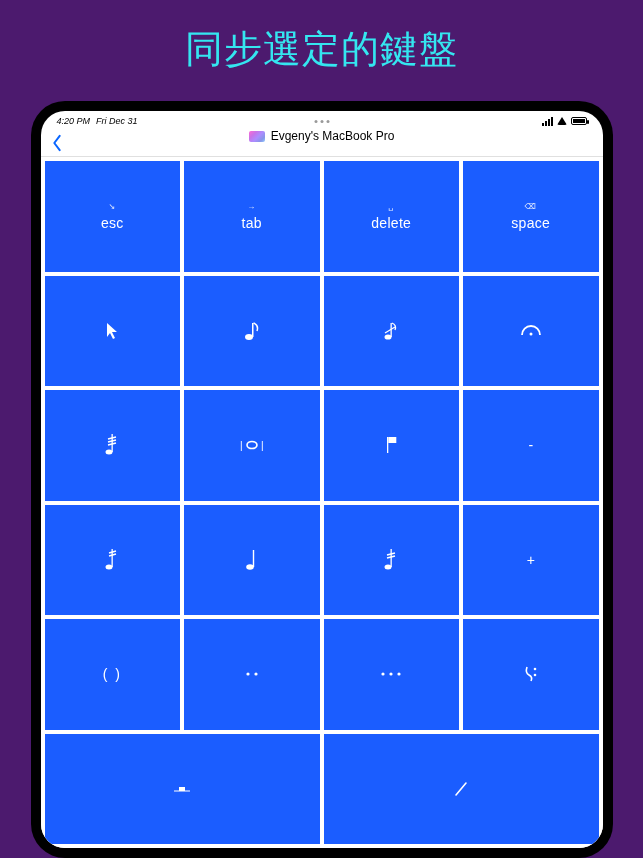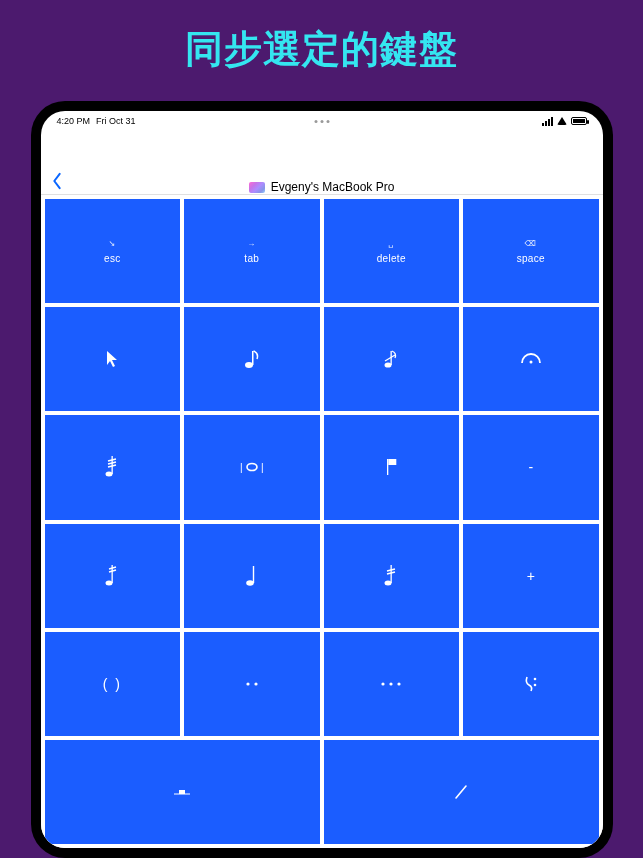--- a/index.html
+++ b/index.html
@@ -7,21 +7,21 @@
   body {
     background: #4C1A6E;
     font-family: -apple-system, "Helvetica Neue", Arial, sans-serif;
     display: flex;
     flex-direction: column;
     align-items: center;
   }
   .headline {
     color: #34E6F0;
     font-size: 38px;
-    font-weight: 700;
+    font-weight: 400;
     margin-top: 24px;
     letter-spacing: 1px;
   }
   .device {
     margin-top: 26px;
     width: 582px;
     height: 760px;
     background: #000;
     border-radius: 34px;
     padding: 10px;
@@ -39,43 +39,42 @@
   .statusbar {
     height: 18px;
     display: flex;
     align-items: center;
     justify-content: space-between;
     padding: 2px 16px 0 16px;
     font-size: 9px;
     color: #000;
     position: relative;
   }
-  .statusbar .left { display:flex; gap:6px; align-items:center; font-weight:500;}
+  .statusbar .left { display:flex; gap:6px; align-items:center; font-weight:500;font-style:italic;}
   .statusbar .center {
     position:absolute; left:50%; transform:translateX(-50%);
     display:flex; gap:3px;
   }
   .statusbar .center span{ width:3px; height:3px; background:#999; border-radius:50%; }
   .statusbar .right { display:flex; gap:4px; align-items:center; }
   .sig { display:flex; gap:1px; align-items:flex-end; }
   .sig b { width:2px; background:#000; display:inline-block; }
   .sig b:nth-child(1){height:3px} .sig b:nth-child(2){height:5px}
   .sig b:nth-child(3){height:7px} .sig b:nth-child(4){height:9px}
   .wifi { width:0;height:0; border-left:5px solid transparent; border-right:5px solid transparent; border-bottom:8px solid #000; border-radius:2px;}
   .batt { width:16px; height:8px; border:1px solid #000; border-radius:2px; position:relative; }
   .batt::after{ content:""; position:absolute; right:-3px; top:2px; width:2px; height:4px; background:#000; border-radius:1px;}
   .batt::before{ content:""; position:absolute; left:1px; top:1px; width:12px; height:4px; background:#000;}
   .navbar {
     height: 28px;
     display:flex;
-    align-items:flex-end;
+    align-items:flex-start;
     justify-content:center;
     position:relative;
     border-bottom: 0.5px solid #e0e0e0;
-    margin-top: 38px;
   }
   .back {
     position:absolute; left:10px; top:4px;
     width:12px; height:20px; display:flex; align-items:center;
   }
   .back svg { width:12px; height:18px; }
   .navtitle {
     display:flex; align-items:center; gap:6px;
     font-size:12px; font-weight:500; color:#000;
   }
@@ -100,36 +99,36 @@
     flex-direction:column;
     align-items:center;
     justify-content:center;
     gap:4px;
     color:#fff;
     font-size:10px;
     position:relative;
     min-width:0;
   }
   .key .sym { font-size:8px; opacity:.9; height:10px; display:flex; align-items:center; letter-spacing:1px;}
-  .key .lbl { font-size:10px; letter-spacing:.3px; }
+  .key .lbl { font-size:14px; letter-spacing:.3px; }
   .gly { display:flex; align-items:center; justify-content:center; }
   .gly svg { overflow:visible; }
 </style>
 </head>
 <body>
 
 <div class="headline">同步選定的鍵盤</div>
 
 <div class="device">
   <div class="screen">
 
     <div class="statusbar">
       <div class="left">
         <span>4:20 PM</span>
-        <span>Fri Oct 31</span>
+        <span>Fri Dec 31</span>
       </div>
       <div class="center">
           <span></span>
           <span></span>
           <span></span>
         </div>
       <div class="right">
         <div class="sig">
             <b></b>
             <b></b>

